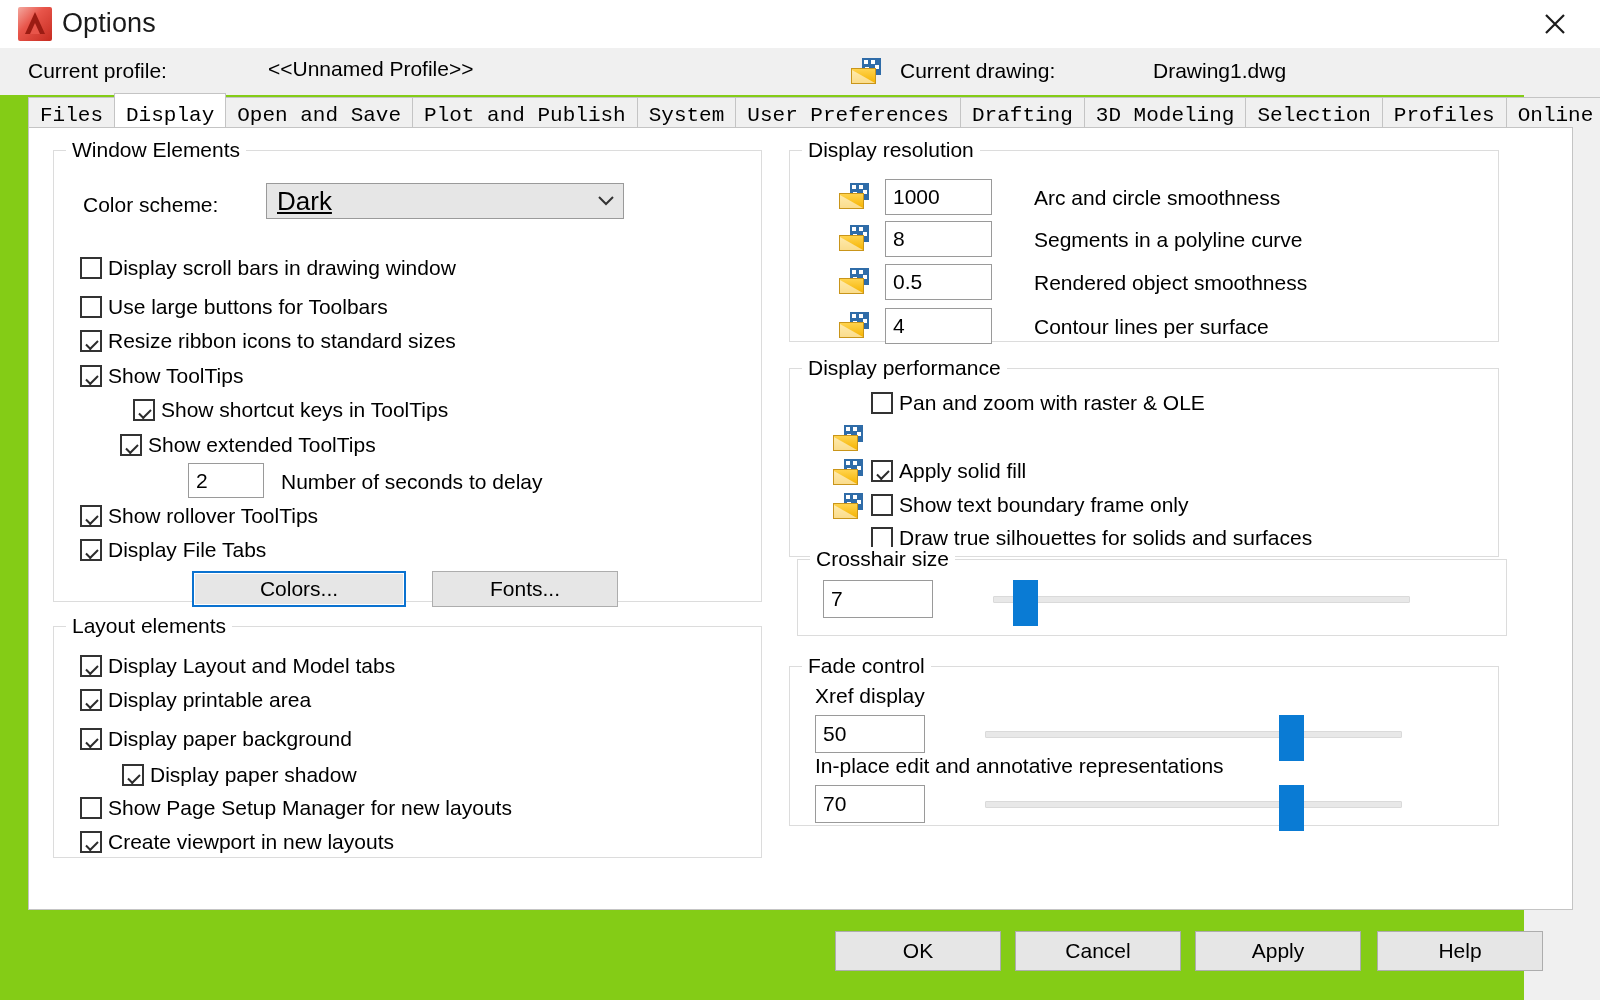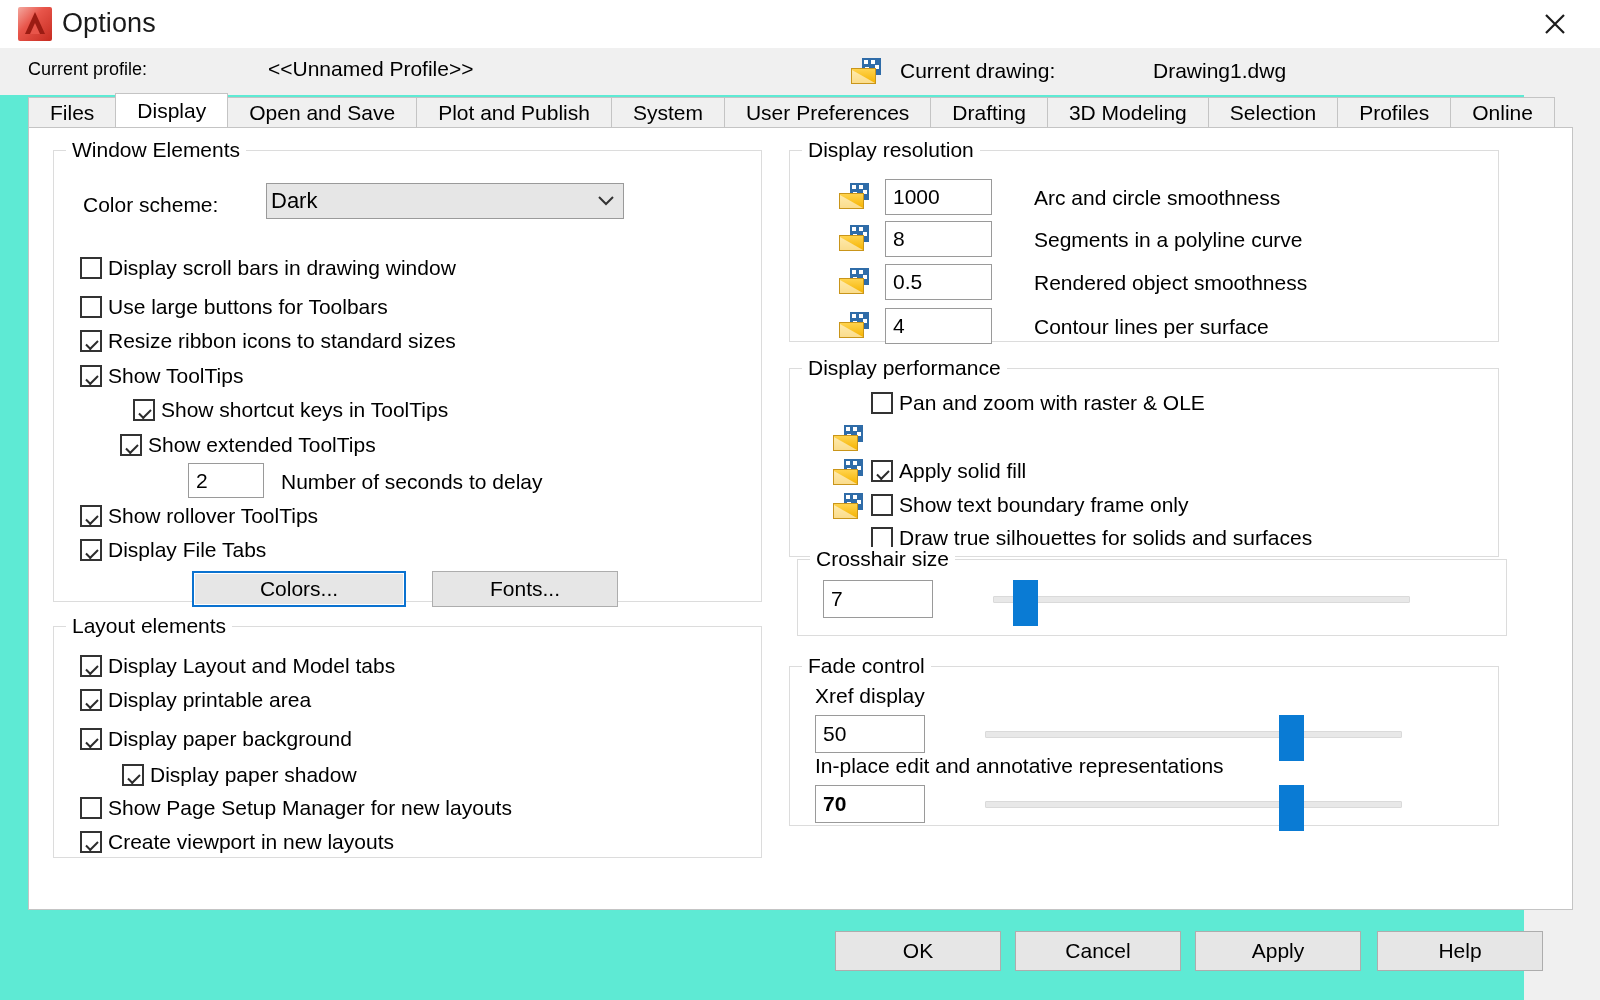--- a/index.html
+++ b/index.html
@@ -4,62 +4,62 @@
 <style>
   html,body{margin:0;padding:0;}
   body{
     width:1600px;height:1000px;overflow:hidden;
     background:#f0f0f0;
     font-family:"Liberation Sans", sans-serif;
     font-size:20px;
     color:#000;
     -webkit-font-smoothing:antialiased;
   }
-  .dialog{position:relative;width:1524px;height:1000px;background:#5eead4;}
+  .dialog{position:relative;width:1524px;height:1000px;background:#84cc16;}
 
   
   .titlebar{position:absolute;left:0;top:0;width:1600px;height:48px;background:#fff;}
   .logo{position:absolute;left:18px;top:7px;width:34px;height:34px;
         background:linear-gradient(135deg,#f4a9a0 0%,#e8554a 40%,#c62b20 100%);
         border-radius:2px;}
   .logo .a{position:absolute;left:7px;top:5px;width:0;height:0;
            border-left:10px solid transparent;border-right:10px solid transparent;
            border-bottom:22px solid #9b1c13;}
   .logo .a2{position:absolute;left:12px;top:16px;width:10px;height:11px;background:#e8554a;
             clip-path:polygon(50% 0%,100% 100%,0% 100%);}
   .title-text{position:absolute;left:62px;top:8px;font-size:27px;color:#1a1a1a;letter-spacing:.1px;}
   .closebtn{position:absolute;right:24px;top:6px;width:42px;height:36px;
             display:flex;align-items:center;justify-content:center;cursor:pointer;}
   .closebtn svg{display:block;}
 
   
   .profilerow{position:absolute;left:0;top:48px;width:1600px;height:47px;background:#f0f0f0;}
-  .lbl-curprofile{position:absolute;left:28px;top:11px;font-size:18px;}
+  .lbl-curprofile{position:absolute;left:28px;top:11px;font-size:21px;}
   .val-curprofile{position:absolute;left:268px;top:9px;font-size:21px;}
   .dwgicon-head{position:absolute;left:851px;top:10px;}
   .lbl-curdrawing{position:absolute;left:900px;top:11px;font-size:21px;}
   .val-curdrawing{position:absolute;left:1153px;top:11px;font-size:21px;}
 
   
   .dwgicon{position:relative;width:30px;height:26px;display:inline-block;}
   .dwgicon .sheet{position:absolute;right:0;top:0;width:19px;height:17px;background:#2f6ca8;}
   .dwgicon .sheet .d{position:absolute;background:#fff;width:4px;height:4px;}
   .dwgicon .folder{position:absolute;left:0;bottom:0;width:25px;height:16px;
       background:linear-gradient(180deg,#ffd34d 0%,#f5b301 100%);
       border:1px solid #c9951a;box-sizing:border-box;}
   .dwgicon .folder:after{content:"";position:absolute;left:0;bottom:0;width:100%;height:6px;
       background:#fff;opacity:.0;}
   .dwgicon .fold{position:absolute;left:1px;bottom:1px;width:0;height:0;
       border-left:23px solid #ffffff;border-top:13px solid transparent;opacity:.55;}
 
   
   .tabstrip{position:absolute;left:28px;top:95px;height:32px;display:flex;align-items:flex-end;z-index:3;}
-  .tab{height:30px;padding:0 21px;display:flex;align-items:center;font-size:21px;
+  .tab{height:30px;padding:0 11px;display:flex;align-items:flex-end;font-size:21px;
        background:#f0f0f0;border:1px solid #c4c4c4;border-bottom:none;margin-right:-1px;
-       box-sizing:border-box;cursor:pointer;color:#000;white-space:nowrap;}
+       box-sizing:border-box;cursor:pointer;color:#000;white-space:nowrap;font-family:Liberation Mono, monospace;}
   .tab.active{background:#fff;height:34px;border-color:#c4c4c4;position:relative;z-index:4;}
 
   
   .panel{position:absolute;left:28px;top:127px;width:1545px;height:783px;
          background:#fff;border:1px solid #c4c4c4;box-sizing:border-box;z-index:2;}
 
   
   .group{position:absolute;border:1px solid #dcdcdc;box-sizing:border-box;}
   .group > .gtitle{position:absolute;top:-13px;left:12px;background:#fff;padding:0 6px;
                    font-size:21px;color:#000;white-space:nowrap;}
@@ -73,21 +73,21 @@
       transform:rotate(-45deg);}
   .cblabel{margin-left:6px;font-size:21px;color:#000;}
 
   
   .tinput{position:absolute;border:1px solid #9a9a9a;background:#fff;box-sizing:border-box;
           display:flex;align-items:center;padding-left:7px;font-size:21px;cursor:text;}
 
   
   .combo{position:absolute;background:#e6e6e6;border:1px solid #9a9a9a;box-sizing:border-box;
          display:flex;align-items:center;cursor:pointer;}
-  .combo .ctext{padding-left:4px;font-size:22px;flex:1;}
+  .combo .ctext{padding-left:10px;font-size:26px;flex:1;text-decoration:underline;}
   .combo .carrow{width:34px;display:flex;align-items:center;justify-content:center;}
 
   
   .pbtn{position:absolute;background:#e6e6e6;border:1px solid #adadad;box-sizing:border-box;
         display:flex;align-items:center;justify-content:center;font-size:21px;cursor:pointer;}
   .pbtn.focused{border:2px solid #0a72d0;outline:1px solid #fff;outline-offset:-3px;}
 
   
   .slider{position:absolute;height:30px;}
   .slider .track{position:absolute;left:0;top:12px;width:100%;height:7px;
@@ -408,21 +408,21 @@
       <div class="plainlabel" style="left:25px;top:17px;">Xref display</div>
       <div class="tinput" style="left:25px;top:48px;width:110px;height:38px;">
         <span>50</span>
       </div>
       <div class="slider" style="left:195px;top:52px;width:417px;">
         <div class="track"></div>
         <div class="thumb" id="thumb-xref" style="left: 294px;"></div>
       </div>
 
       <div class="plainlabel" style="left:25px;top:87px;">In-place edit and annotative representations</div>
-      <div class="tinput" style="left:25px;top:118px;width:110px;height:38px;font-weight:bold;">
+      <div class="tinput" style="left:25px;top:118px;width:110px;height:38px;">
         <span>70</span>
       </div>
       <div class="slider" style="left:195px;top:122px;width:417px;">
         <div class="track"></div>
         <div class="thumb" id="thumb-inplace" style="left: 294px;"></div>
       </div>
     </div>
 
   </div>
 

